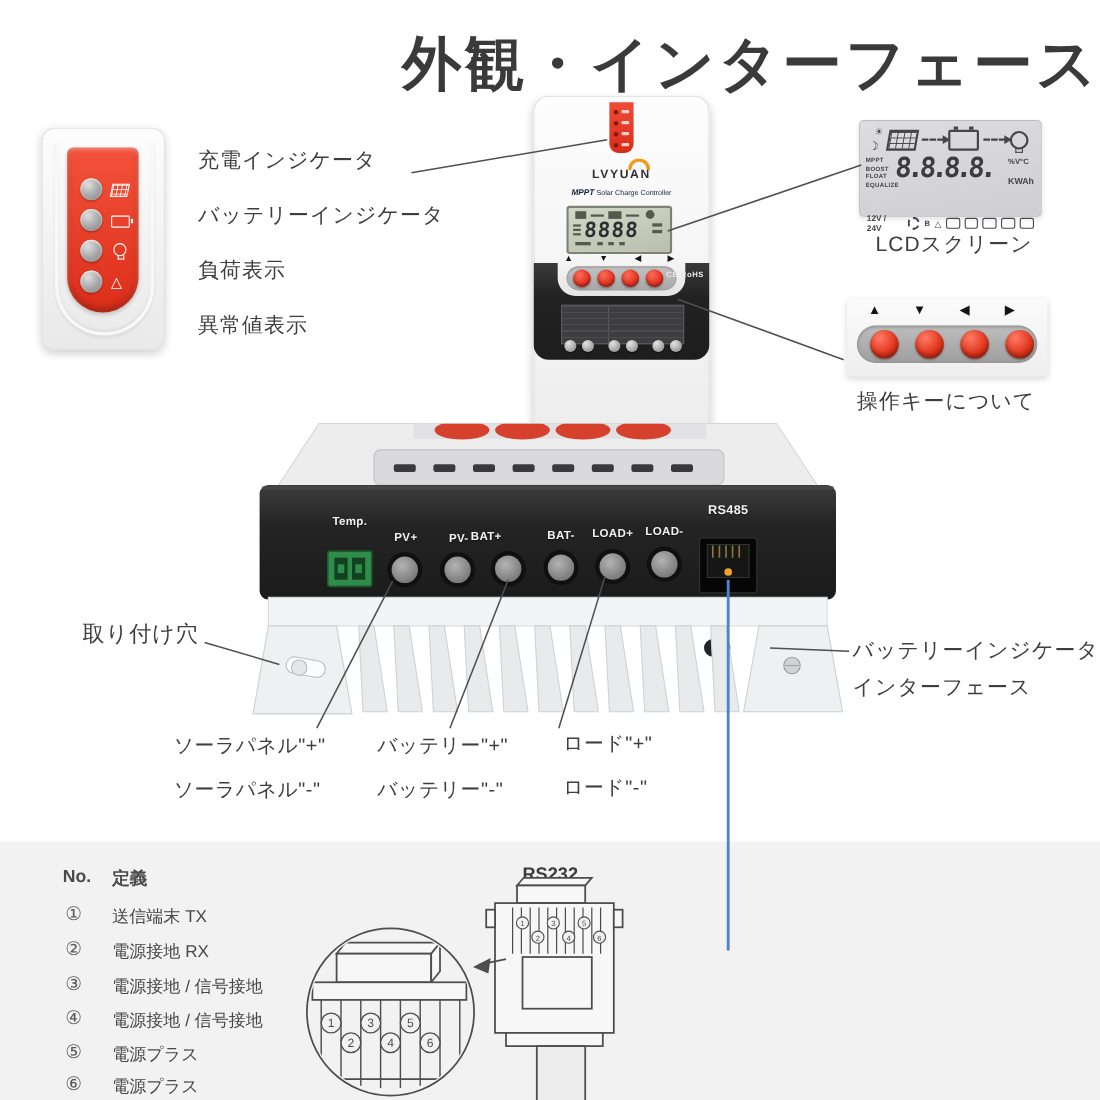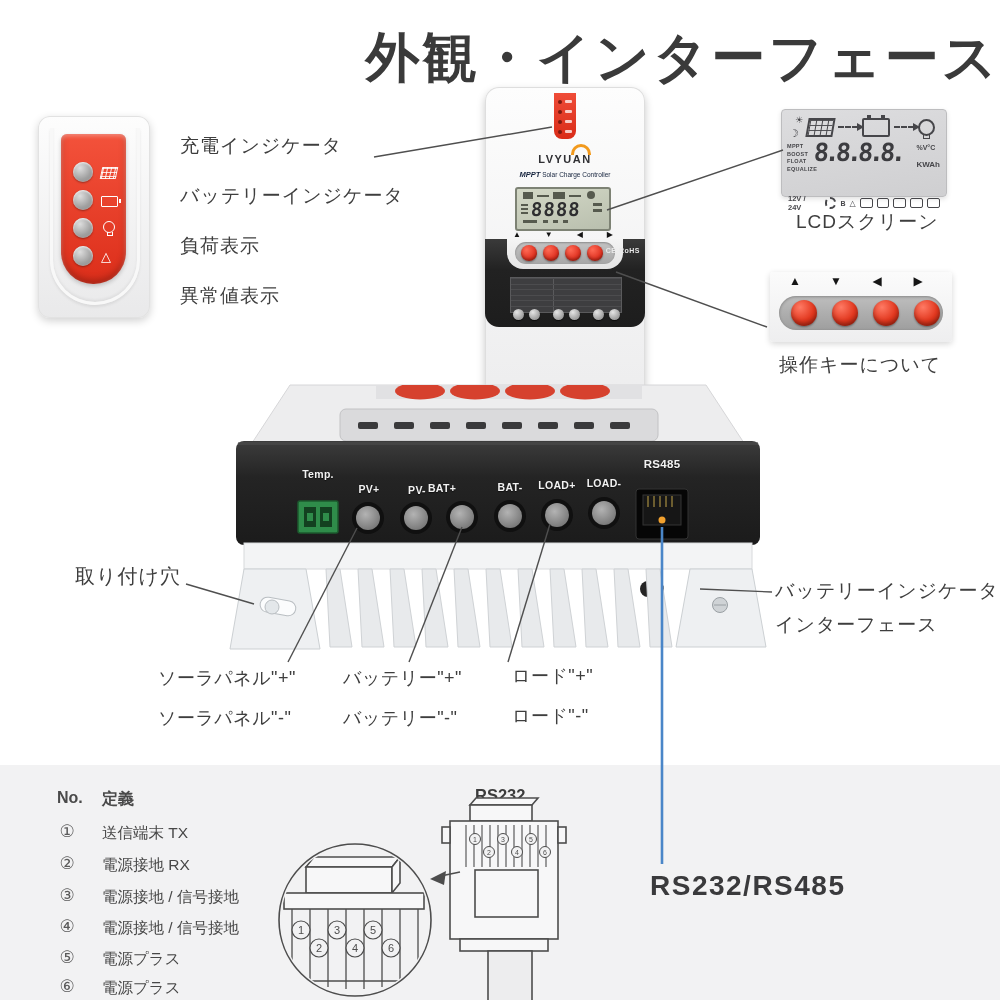--- a/index.html
+++ b/index.html
@@ -483,21 +483,20 @@
         </g>
       </g>
 
       <g>
         <line x1="190" y1="97" x2="166" y2="102"></line>
         <polygon points="160,104 176,96 174,110" fill="#4d4d4d" stroke="none"></polygon>
       </g>
     </g>
   </svg>
 
-  <div class="abs comm-text" style="left:650px;top:870px;">RS232/RS485</div>
 
   <svg class="abs" style="left:0;top:0;pointer-events:none;" width="1000" height="1000" viewBox="0 0 1000 1000">
     <g stroke="#4f4f4f" stroke-width="1.4">
       <line x1="374" y1="157" x2="552" y2="127"></line>
       <line x1="607" y1="210" x2="783" y2="150"></line>
       <line x1="616" y1="272" x2="767" y2="327"></line>
       <line x1="186" y1="584" x2="254" y2="604"></line>
       <line x1="700" y1="589" x2="772" y2="592"></line>
       <line x1="357" y1="528" x2="288" y2="662"></line>
       <line x1="462" y1="527" x2="409" y2="662"></line>

